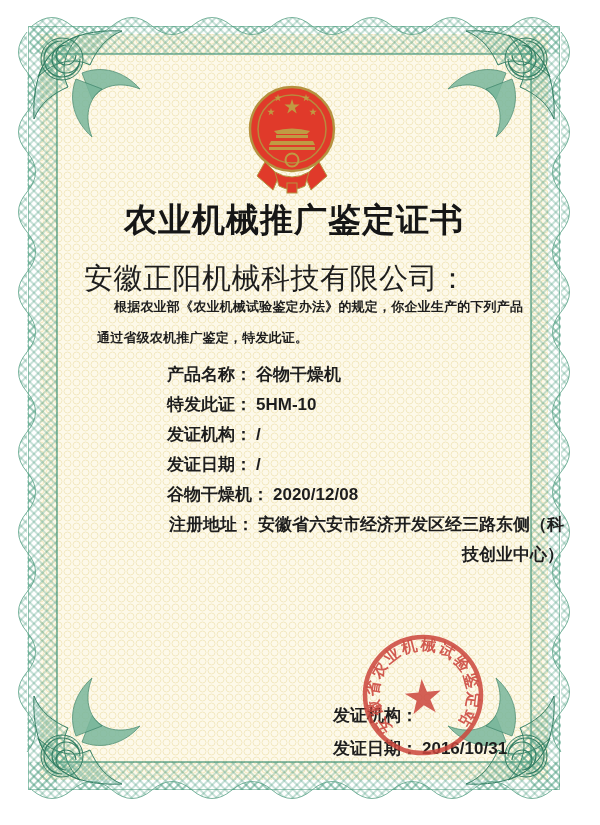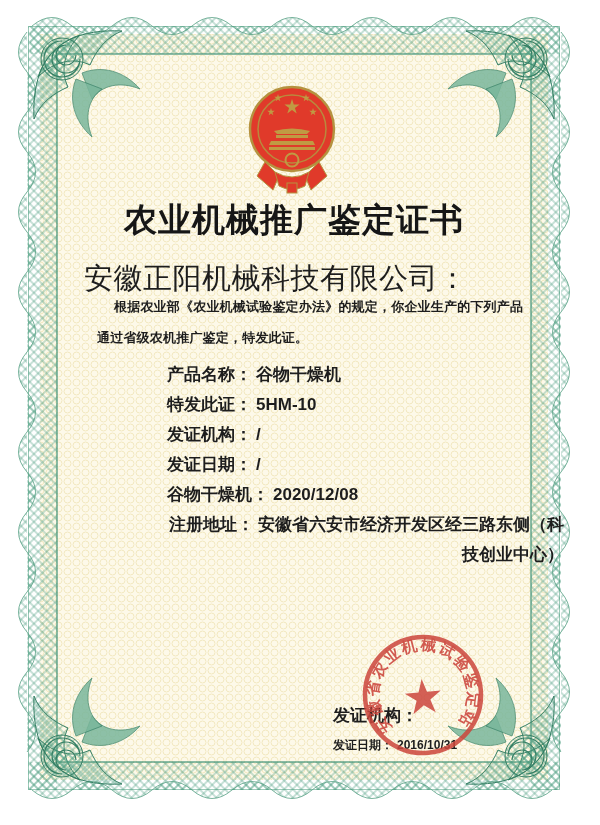--- a/index.html
+++ b/index.html
@@ -24,21 +24,21 @@
   .bodytext{
     position:absolute;left:97px;top:291px;width:430px;margin:0;
     font-size:13px;line-height:31px;font-weight:700;text-indent:17px;
     letter-spacing:0.2px;
   }
   .fields{position:absolute;left:124px;top:360px;font-size:17px;font-weight:700;padding-left:43px;}
   .frow{line-height:30px;white-space:nowrap;}
   .frow.address{margin-left:-27px;text-indent:27px;width:424px;white-space:normal;text-align:right;}
   .fvalue{margin-left:4px;}
   .issuer{position:absolute;left:333px;top:704px;font-size:17px;font-weight:700;}
-  .issuedate{position:absolute;left:333px;top:737px;font-size:12px;font-weight:700;text-align:center;}
+  .issuedate{position:absolute;left:333px;top:737px;font-size:17px;font-weight:700;text-align:center;}
   .issuedate .fvalue{margin-left:4px;}
   .stamp{position:absolute;left:356px;top:628px;transform:rotate(-5deg);opacity:0.93;}
 </style>
 </head>
 <body>
 
 <div class="page">
 
   <svg class="bg" width="600" height="825" viewBox="0 0 600 825" aria-hidden="true">
     <defs>

